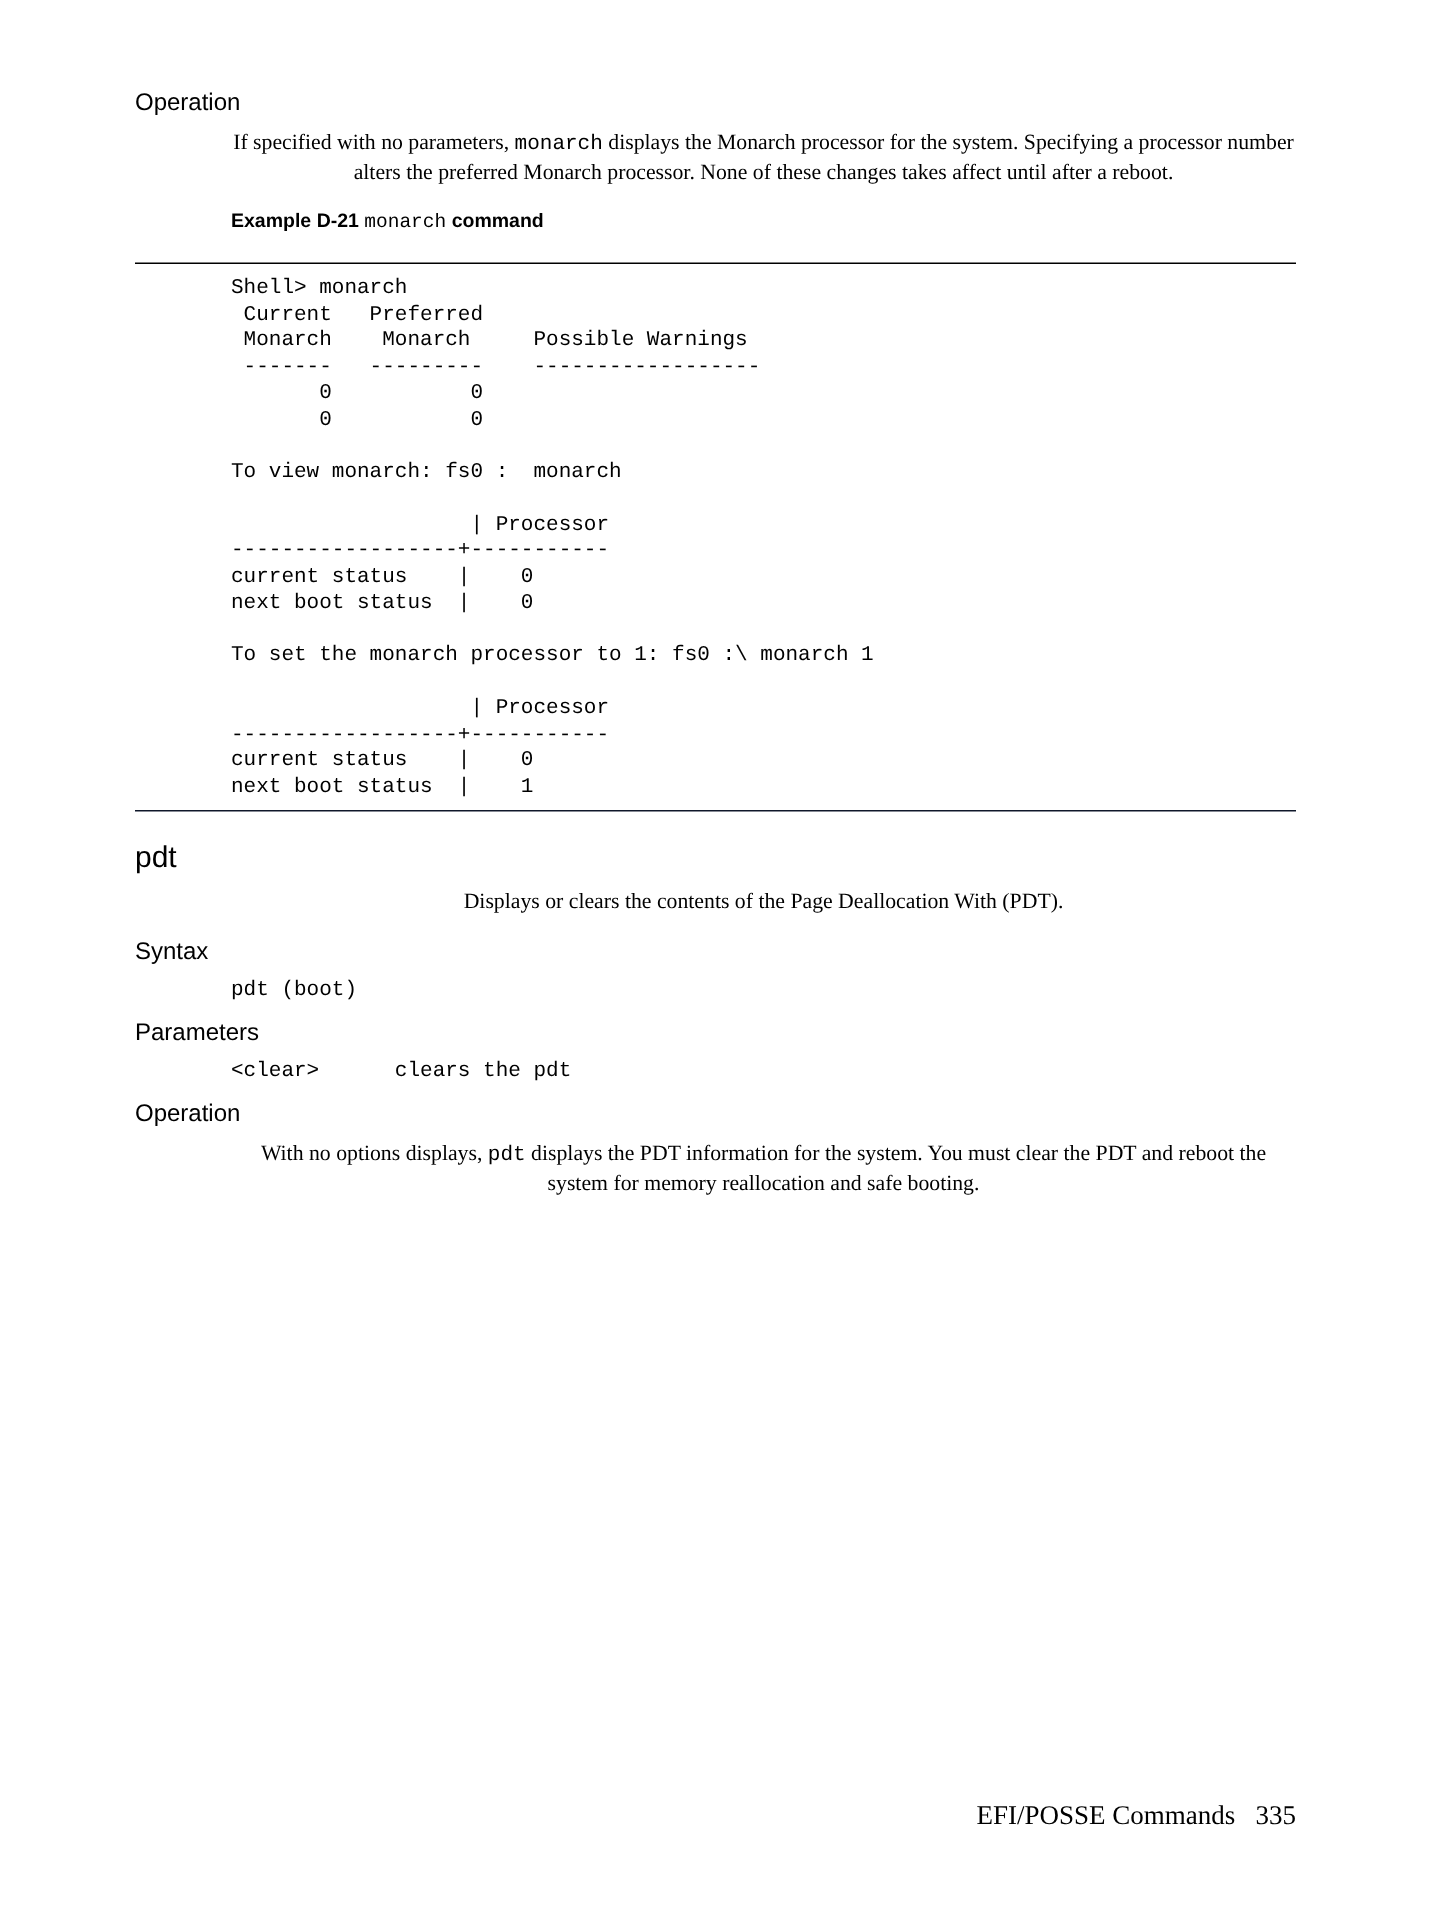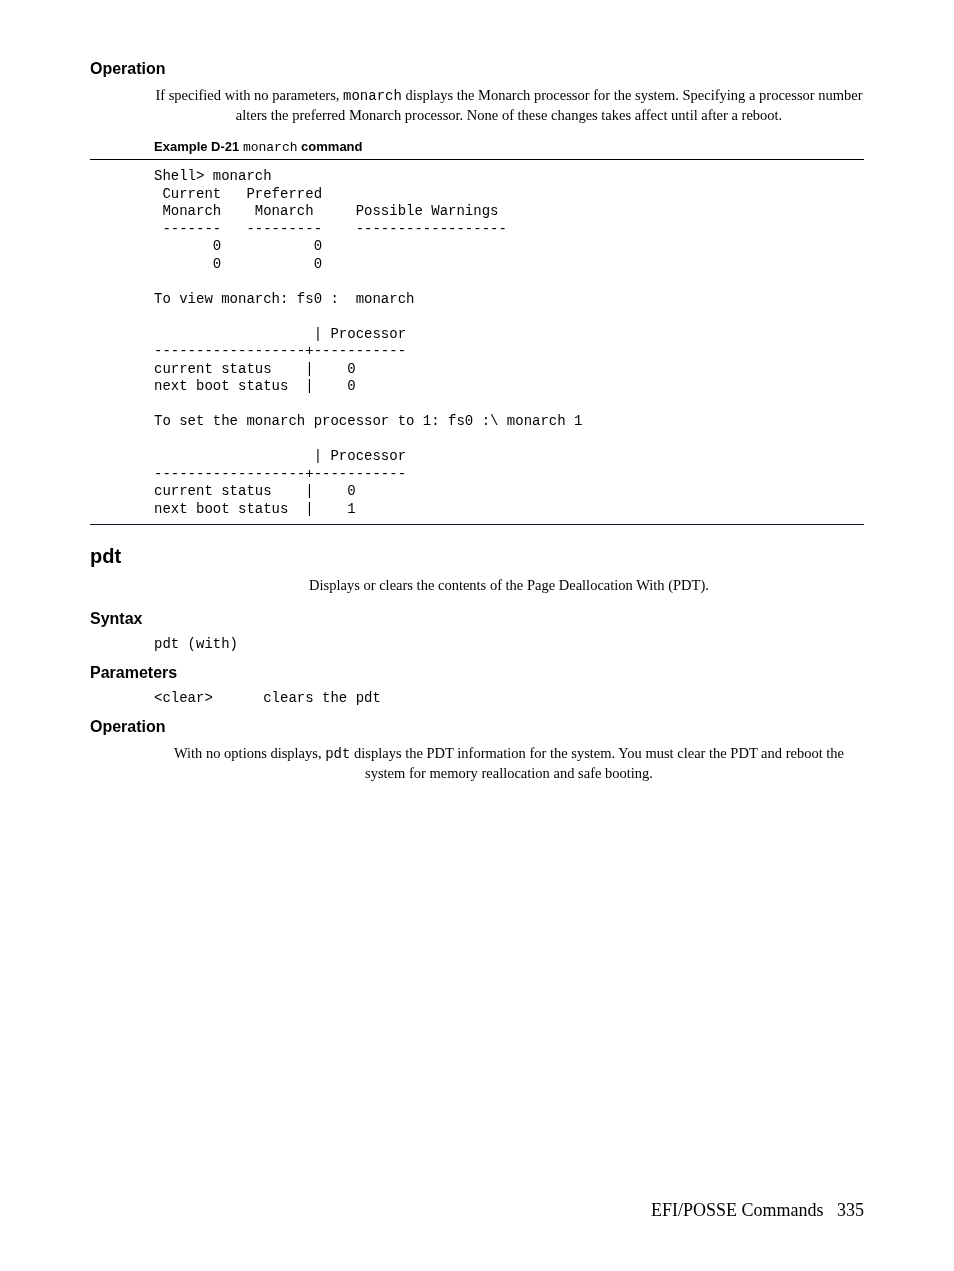--- a/index.html
+++ b/index.html
@@ -6,21 +6,21 @@
       font-family: Georgia, 'Times New Roman', serif;
       margin: 0;
       padding: 60px 90px;
       width: 954px;
       box-sizing: border-box;
       color: #000;
     }
     .section-heading {
       font-family: Arial, Helvetica, sans-serif;
       font-size: 16px;
-      font-weight: bold;
+      font-weight: normal;
       margin: 0 0 8px 0;
     }
     .section-heading.top-level {
       font-size: 20px;
       margin-top: 20px;
       margin-bottom: 8px;
     }
     .body-text {
       font-family: Georgia, 'Times New Roman', serif;
       font-size: 14.5px;
@@ -33,21 +33,21 @@
       font-family: 'Courier New', Courier, monospace;
       font-size: 14px;
     }
     .example-label {
       font-family: Arial, Helvetica, sans-serif;
       font-size: 13px;
       font-weight: bold;
       padding-left: 64px;
       margin: 10px 0 2px 0;
       border-bottom: 1px solid #000;
-      padding-bottom: 4px;
+      padding-bottom: 20px;
     }
     .example-label .mono-part {
       font-family: 'Courier New', Courier, monospace;
       font-weight: normal;
     }
     .example-label .bold-part {
       font-weight: bold;
     }
     .code-block {
       font-family: 'Courier New', Courier, monospace;
@@ -106,21 +106,21 @@
 ------------------+-----------
 current status    |    0
 next boot status  |    1</div>
 
 <h2 class="section-heading top-level">pdt</h2>
 
 <p class="body-text">Displays or clears the contents of the Page Deallocation With (PDT).</p>
 
 <h3 class="section-heading">Syntax</h3>
 
-<div class="code-line">pdt (with)</div>
+<div class="code-line">pdt (boot)</div>
 
 <h3 class="section-heading">Parameters</h3>
 
 <div class="code-line">&lt;clear&gt;      clears the pdt</div>
 
 <h3 class="section-heading">Operation</h3>
 
 <p class="body-text">
   <span>With no options displays, </span><span class="inline-mono">pdt</span><span> displays the PDT information for the system. You must clear the PDT and reboot the system for memory reallocation and safe booting.</span>
 </p>

